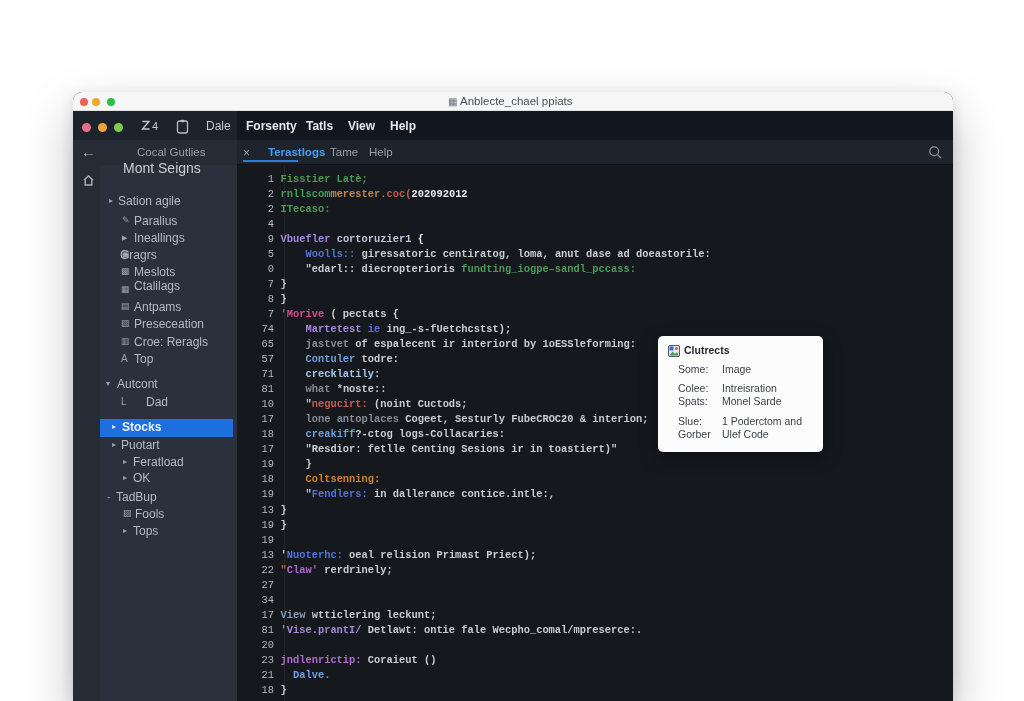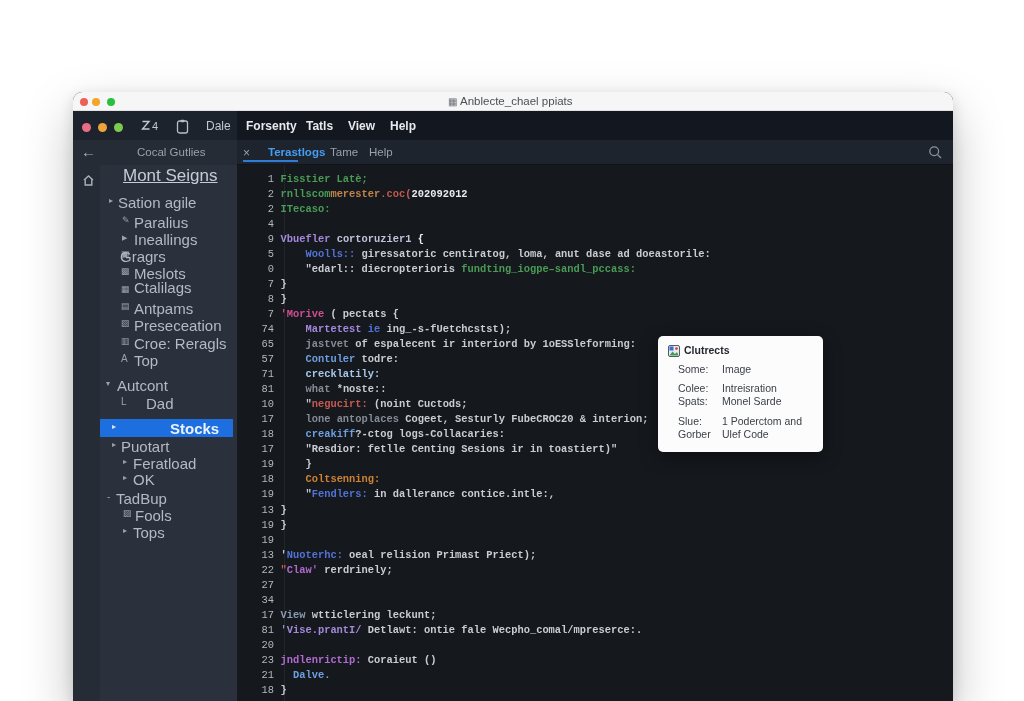--- a/index.html
+++ b/index.html
@@ -17,21 +17,21 @@
   #menubar-r { left:237px; top:111px; width:716px; height:29px; background:#13171f; }
   #tabbar-l { left:73px; top:140px; width:164px; height:25px; background:#262c36; }
   #tabbar-r { left:237px; top:140px; width:716px; height:25px; background:#1e242e;
     border-bottom:1px solid #10141a; }
   #iconstrip { left:73px; top:165px; width:27px; height:536px; background:#262c35; }
   #sidebar { left:100px; top:165px; width:137px; height:536px; background:#2b313c; }
   #codearea { left:237px; top:165px; width:716px; height:536px; background:#15181d; }
   .menuitem { position:absolute; top:119px; color:#e6e9ee; font-size:12px; font-weight:700; }
   .tabitem { position:absolute; top:146px; font-size:11.5px; color:#98a1ac;margin-left:24px; }
   
-  .tr { position:absolute; font-size:15px; color:#b3bac4; white-space:nowrap; }
+  .tr { position:absolute; font-size:12px; color:#b3bac4; white-space:nowrap; }
   #sel { left:100px; top:419px; width:133px; height:18px; background:#1d6fe0; }
   
   #code { left:237px; top:171.5px; width:576px; font-family:"Liberation Mono", monospace;
     font-size:10.4px; line-height:15.05px; white-space:pre; color:#c9cdd3; font-weight:700; }
   #code .ln { display:inline-block; width:43.5px; text-align:right; padding-right:6.5px;
     color:#b2b8c0; font-weight:400; }
   .dim{color:#858c96}.rust{color:#c4574a}.red{color:#c75a50}.grn{color:#4a9b55}
   .pur{color:#a489dd}.slb{color:#c0c2da}.tan{color:#c08448}.blu{color:#5272d6}.lbl{color:#6f9fe0}
   .pal{color:#a9c7ec}.pnk{color:#d14d92}.or2{color:#cf8136}.vio{color:#b06bd1}
   .wht{color:#e8ebef}.gvw{color:#8b9bb4}
@@ -85,21 +85,21 @@
 </svg>
 
 <div id="iconstrip" class="abs"></div>
 <div id="sidebar" class="abs"></div>
 <div id="sel" class="abs"></div>
 <svg class="abs" style="left:82px;top:174px" width="13" height="13" viewBox="0 0 13 13">
   <path d="M2 6 L6.5 2 L11 6 M3.2 5.5 V11 H9.8 V5.5" fill="none" stroke="#a9b1bc" stroke-width="1.4"></path>
 </svg>
 
 <div id="tree">
-<span class="abs tr" style="left:123px;top:166px;color:#c6ccd4;font-size:17px;text-decoration:underline;">Mont Seigns</span>
+<span class="abs tr" style="left:123px;top:160px;color:#c6ccd4;font-size:14px;">Mont Seigns</span>
 <span class="abs" style="left:109px;top:195px;color:#9aa2ad;font-size:8px;line-height:11px">▸</span>
     <span class="abs tr" style="left:118px;top:194px;">Sation agile</span>
 <span class="abs" style="left:122px;top:214.5px;color:#9aa2ad;font-size:9px;line-height:11px">✎</span>
     <span class="abs tr" style="left:134px;top:213.5px;">Paralius</span>
 <span class="abs" style="left:122px;top:232px;color:#9aa2ad;font-size:7px;line-height:11px">▶</span>
     <span class="abs tr" style="left:134px;top:231px;">Ineallings</span>
 <span class="abs" style="left:121px;top:249px;color:#9aa2ad;font-size:9px;line-height:11px">▣</span>
     <span class="abs tr" style="left:120px;top:248px;">Gragrs</span>
 <span class="abs" style="left:121px;top:266.4px;color:#9aa2ad;font-size:9px;line-height:11px">▩</span>
     <span class="abs tr" style="left:134px;top:265.4px;">Meslots</span>
@@ -111,21 +111,21 @@
     <span class="abs tr" style="left:134px;top:317px;">Preseceation</span>
 <span class="abs" style="left:121px;top:336px;color:#9aa2ad;font-size:9px;line-height:11px">▥</span>
     <span class="abs tr" style="left:134px;top:335px;">Croe: Reragls</span>
 <span class="abs" style="left:121px;top:352.6px;color:#9aa2ad;font-size:10px;line-height:11px">A</span>
     <span class="abs tr" style="left:134px;top:351.6px;">Top</span>
 <span class="abs" style="left:106px;top:378.3px;color:#9aa2ad;font-size:8px;line-height:11px">▾</span>
     <span class="abs tr" style="left:117px;top:377.3px;">Autcont</span>
 <span class="abs" style="left:121px;top:396px;color:#9aa2ad;font-size:10px;line-height:11px">L</span>
     <span class="abs tr" style="left:134px;top:395px;padding-left:12px;">Dad</span>
 <span class="abs" style="left:112px;top:420.6px;color:#dfe9fb;font-size:8px;line-height:11px">▸</span>
-    <span class="abs tr" style="left:122px;top:419.6px;color:#eaf2ff;font-weight:600;margin-left:48px;">Stocks</span>
+    <span class="abs tr" style="left:122px;top:419.6px;color:#eaf2ff;font-weight:600;">Stocks</span>
 <span class="abs" style="left:112px;top:438.8px;color:#9aa2ad;font-size:8px;line-height:11px">▸</span>
     <span class="abs tr" style="left:121px;top:437.8px;">Puotart</span>
 <span class="abs" style="left:123px;top:456.4px;color:#9aa2ad;font-size:8px;line-height:11px">▸</span>
     <span class="abs tr" style="left:133px;top:455.4px;">Feratload</span>
 <span class="abs" style="left:123px;top:472.4px;color:#9aa2ad;font-size:8px;line-height:11px">▸</span>
     <span class="abs tr" style="left:133px;top:471.4px;">OK</span>
 <span class="abs" style="left:107px;top:491.4px;color:#9aa2ad;font-size:10px;line-height:11px">-</span>
     <span class="abs tr" style="left:116px;top:490.4px;">TadBup</span>
 <span class="abs" style="left:123px;top:508.4px;color:#9aa2ad;font-size:9px;line-height:11px">▨</span>
     <span class="abs tr" style="left:135px;top:507.4px;">Fools</span>

